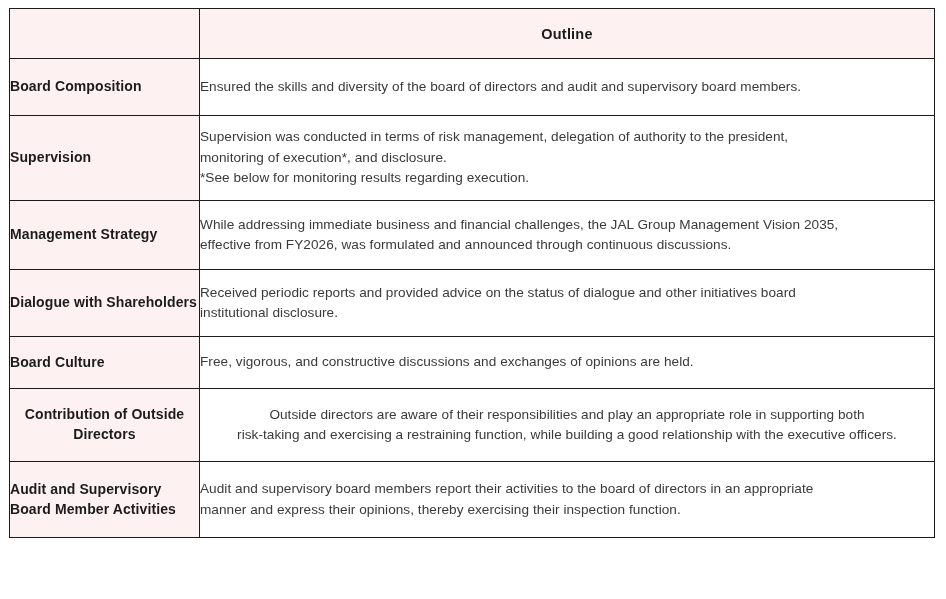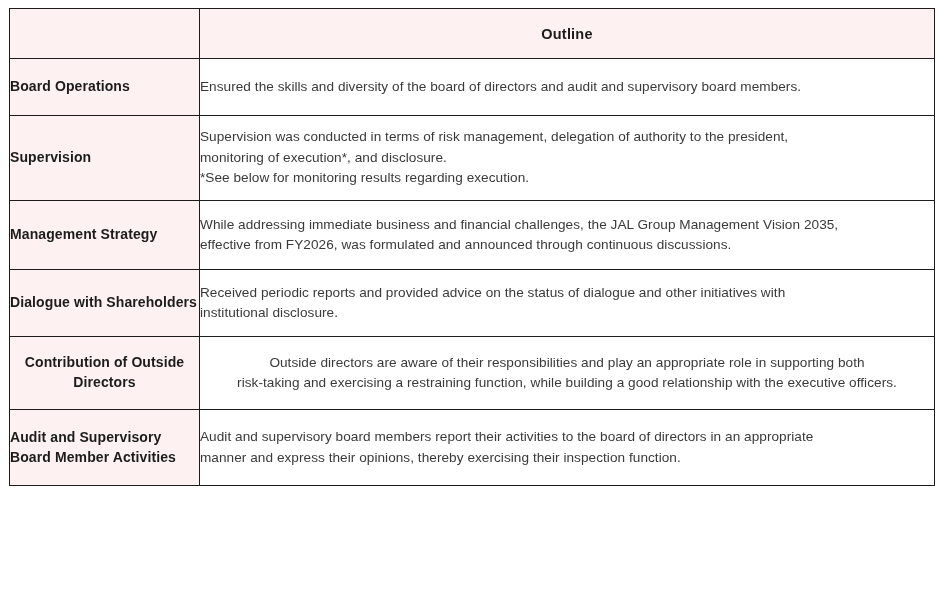--- a/index.html
+++ b/index.html
@@ -103,21 +103,21 @@
       </colgroup>
       <thead>
         <tr>
           <th class="hdr-blank"></th>
           <th class="hdr-outline">Outline</th>
         </tr>
       </thead>
       <tbody>
         <tr class="r-board-composition">
           <td class="category">
-            <span class="line">Board Operations</span>
+            <span class="line">Board Composition</span>
           </td>
           <td class="outline">
             <span class="line">Ensured the skills and diversity of the board of directors and audit and supervisory board members.</span>
           </td>
         </tr>
 
         <tr class="r-supervision">
           <td class="category">
             <span class="line">Supervision</span>
           </td>
@@ -137,25 +137,33 @@
             <span class="line">effective from FY2026, was formulated and announced through continuous discussions.</span>
           </td>
         </tr>
 
         <tr class="r-dialogue">
           <td class="category">
             <span class="line">Dialogue with</span>
             <span class="line">Shareholders</span>
           </td>
           <td class="outline">
-            <span class="line">Received periodic reports and provided advice on the status of dialogue and other initiatives with</span>
+            <span class="line">Received periodic reports and provided advice on the status of dialogue and other initiatives board</span>
             <span class="line">institutional disclosure.</span>
           </td>
         </tr>
 
+        <tr class="r-board-culture">
+          <td class="category">
+            <span class="line">Board Culture</span>
+          </td>
+          <td class="outline">
+            <span class="line">Free, vigorous, and constructive discussions and exchanges of opinions are held.</span>
+          </td>
+        </tr>
 
         <tr class="r-contribution">
           <td class="category">
             <span class="line">Contribution of</span>
             <span class="line">Outside Directors</span>
           </td>
           <td class="outline">
             <span class="line">Outside directors are aware of their responsibilities and play an appropriate role in supporting both</span>
             <span class="line">risk-taking and exercising a restraining function, while building a good relationship with the executive officers.</span>
           </td>

